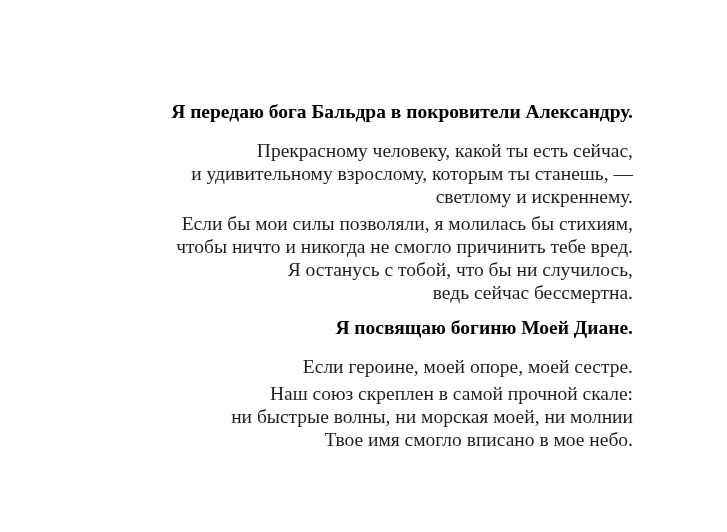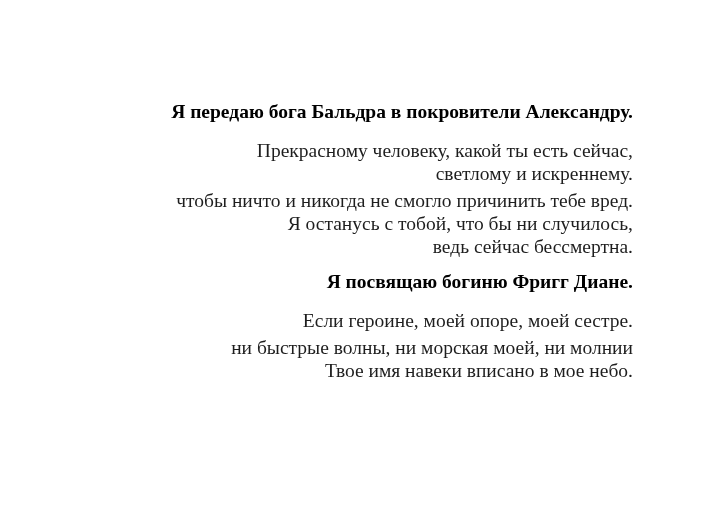--- a/index.html
+++ b/index.html
@@ -45,32 +45,35 @@
 </style>
 </head>
 <body>
 
 <div class="page" style="background: rgb(255, 255, 255);">
   <div class="dedications" style="color: rgb(30, 30, 30);">
       <div class="dedication">
         <div class="dedication-title" style="color: rgb(0, 0, 0);">Я передаю бога Бальдра в покровители Александру.</div>
         <div class="dedication-paragraph">
           <div class="text-line">Прекрасному человеку, какой ты есть сейчас,</div>
+          <div class="text-line">и удивительному взрослому, которым ты станешь, —</div>
           <div class="text-line">светлому и искреннему.</div>
         </div>
         <div class="dedication-paragraph">
+          <div class="text-line">Если бы мои силы позволяли, я молилась бы стихиям,</div>
           <div class="text-line">чтобы ничто и никогда не смогло причинить тебе вред.</div>
           <div class="text-line">Я останусь с тобой, что бы ни случилось,</div>
           <div class="text-line">ведь сейчас бессмертна.</div>
         </div>
       </div>
       <div class="dedication">
-        <div class="dedication-title" style="color: rgb(0, 0, 0);">Я посвящаю богиню Фригг Диане.</div>
+        <div class="dedication-title" style="color: rgb(0, 0, 0);">Я посвящаю богиню Моей Диане.</div>
         <div class="dedication-paragraph">
           <div class="text-line">Если героине, моей опоре, моей сестре.</div>
         </div>
         <div class="dedication-paragraph">
+          <div class="text-line">Наш союз скреплен в самой прочной скале:</div>
           <div class="text-line">ни быстрые волны, ни морская моей, ни молнии</div>
-          <div class="text-line">Твое имя навеки вписано в мое небо.</div>
+          <div class="text-line">Твое имя смогло вписано в мое небо.</div>
         </div>
       </div>
     </div>
 </div>
 
 </body></html>

